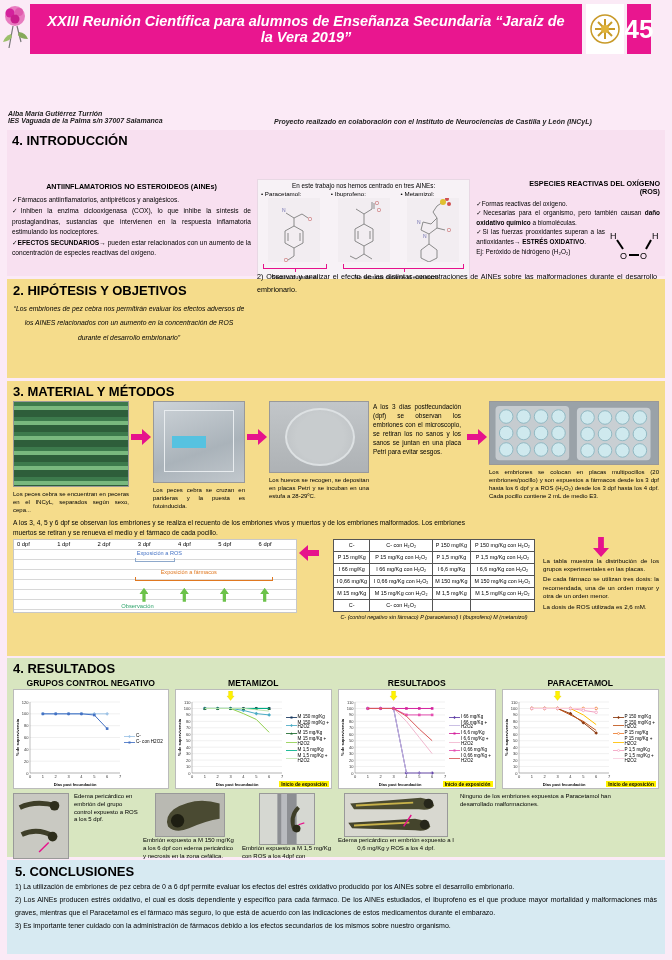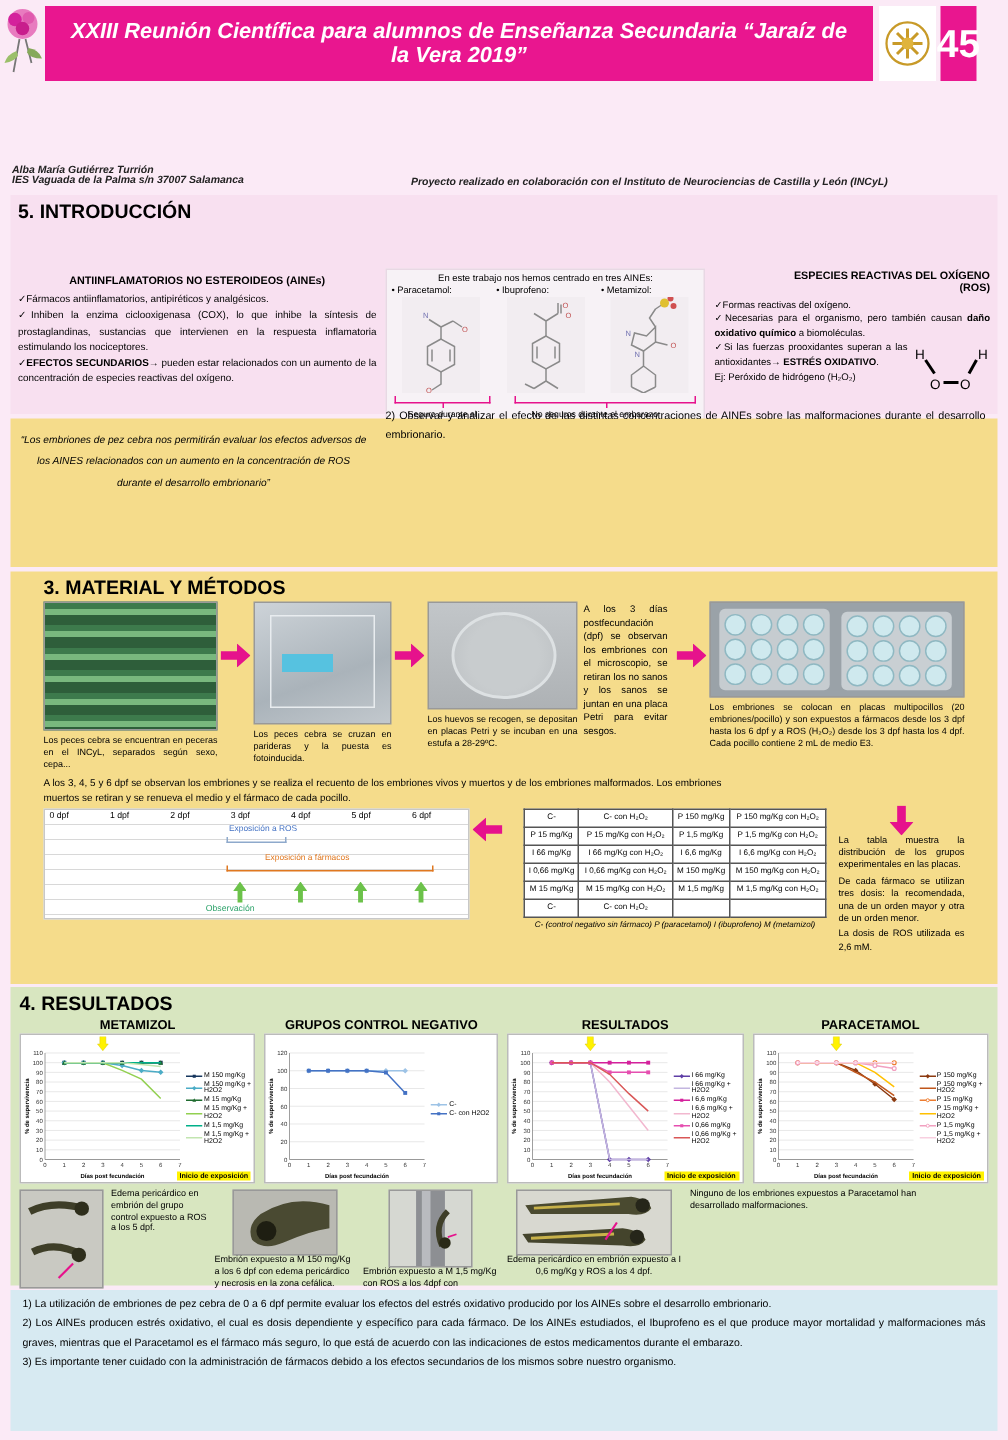--- a/index.html
+++ b/index.html
@@ -45,21 +45,21 @@
   .model-line { margin-top:4px; font-size:7px; }
 
   
   .sec2 { top:279px; height:99px; background:#F5DC8B; padding:4px 6px; }
   .sec2-cols { display:flex; gap:12px; }
   .hyp-left { width:232px; }
   .hyp-quote { font-size:6.8px; font-style:italic; text-align:center; line-height:2.1; margin-top:4px; }
   .obj-right { width:400px; font-size:7.2px; line-height:1.75; text-align:justify; margin-top:-12px; }
 
   
-  .sec3 { top:381px; height:275px; background:#F5DC8B; padding:3px 22px; }
+  .sec3 { top:381px; height:275px; background:#F5DC8B; padding:3px 6px; }
   .steps-row { display:flex; align-items:flex-start; margin-top:2px; }
   .step-col { display:flex; flex-direction:column; }
   .step-cap { font-size:6px; line-height:1.35; text-align:justify; margin-top:3px; }
   .parrow { width:20px; height:16px; background:#E6128C; clip-path:polygon(0 32%,55% 32%,55% 0,100% 50%,55% 100%,55% 68%,0 68%); flex:none; margin:28px 2px 0; }
   .parrow-left { transform:rotate(180deg); margin:6px 2px 0; }
   .parrow-down { transform:rotate(90deg); margin:0 auto 2px; }
   .photo { border:0.5px solid #999; }
   .step4-text { width:112px; font-size:6.4px; line-height:1.4; text-align:justify; padding:2px 4px 0; }
   .recount { width:452px; font-size:6.6px; line-height:1.4; text-align:justify; margin:4px 0 2px; }
   .bottom-row { display:flex; align-items:flex-start; }
@@ -136,21 +136,21 @@
 
   <div class="byline-row">
     <div class="byline-left">
       <div>Alba María Gutiérrez Turrión</div>
       <div>IES Vaguada de la Palma s/n 37007 Salamanca</div>
     </div>
     <div class="byline-right">Proyecto realizado en colaboración con el Instituto de Neurociencias de Castilla y León (INCyL)</div>
   </div>
 
   <div class="panel sec1">
-    <h2>5. INTRODUCCIÓN</h2>
+    <h2>4. INTRODUCCIÓN</h2>
     <div class="sec1-cols">
       <div class="intro-left">
         <div class="sub">ANTIINFLAMATORIOS NO ESTEROIDEOS (AINEs)</div>
         <p>✓Fármacos antiinflamatorios, antipiréticos y analgésicos.</p>
         <p>✓Inhiben la enzima ciclooxigenasa (COX), lo que inhibe la síntesis de prostaglandinas, sustancias que intervienen en la respuesta inflamatoria estimulando los nociceptores.</p>
         <p><span class="b">✓EFECTOS SECUNDARIOS→</span><span> pueden estar relacionados con un aumento de la concentración de especies reactivas del oxígeno.</span></p>
       </div>
       <div class="chem-box">
         <div class="lead">En este trabajo nos hemos centrado en tres AINEs:</div>
         <div class="chem-cols">
@@ -231,20 +231,21 @@
         <p><span>✓Si las fuerzas prooxidantes superan a las antioxidantes→ </span><span class="b">ESTRÉS OXIDATIVO</span><span>.</span></p>
         <p>Ej: Peróxido de hidrógeno (H₂O₂)</p>
       </div>
     </div>
     <div class="model-line"><span class="b">MODELO DE INVESTIGACIÓN</span><span>→ Pez cebra (</span><span class="i">Danio rerio</span><span>)→ embriones transparentes y rápido desarrollo embrionario.</span></div>
   </div>
 
   <div class="panel sec2">
     <div class="sec2-cols">
       <div class="hyp-left">
+        <h2>2. HIPÓTESIS Y OBJETIVOS</h2>
         <div class="hyp-quote">“Los embriones de pez cebra nos permitirán evaluar los efectos adversos de los AINES relacionados con un aumento en la concentración de ROS durante el desarrollo embrionario”</div>
       </div>
       <div class="obj-right">
         <p>2) Observar y analizar el efecto de las distintas concentraciones de AINEs sobre las malformaciones durante el desarrollo embrionario.</p>
       </div>
     </div>
   </div>
 
   <div class="panel sec3">
     <h2>3. MATERIAL Y MÉTODOS</h2>
@@ -376,20 +377,83 @@
         <p>La tabla muestra la distribución de los grupos experimentales en las placas.</p>
         <p>De cada fármaco se utilizan tres dosis: la recomendada, una de un orden mayor y otra de un orden menor.</p>
         <p>La dosis de ROS utilizada es 2,6 mM.</p>
       </div>
     </div>
   </div>
 
   <div class="panel sec4">
     <h2>4. RESULTADOS</h2>
     <div class="charts-row" id="charts-row">
+      <div class="chart-group" style="width:158px;">
+        <div class="chart-title">GRUPOS CONTROL NEGATIVO</div>
+        <div class="chart-box">
+            <svg class="plot" width="108" height="96" viewBox="0 0 108 96">
+              <line x1="15" y1="82" x2="105" y2="82" stroke="#d9d9d9" stroke-width="0.4"></line>
+              <text x="13.5" y="83.5" font-size="4" text-anchor="end" fill="#333">0</text>
+              <line x1="15" y1="70.16666666666667" x2="105" y2="70.16666666666667" stroke="#d9d9d9" stroke-width="0.4"></line>
+              <text x="13.5" y="71.66666666666667" font-size="4" text-anchor="end" fill="#333">20</text>
+              <line x1="15" y1="58.333333333333336" x2="105" y2="58.333333333333336" stroke="#d9d9d9" stroke-width="0.4"></line>
+              <text x="13.5" y="59.833333333333336" font-size="4" text-anchor="end" fill="#333">40</text>
+              <line x1="15" y1="46.5" x2="105" y2="46.5" stroke="#d9d9d9" stroke-width="0.4"></line>
+              <text x="13.5" y="48" font-size="4" text-anchor="end" fill="#333">60</text>
+              <line x1="15" y1="34.66666666666667" x2="105" y2="34.66666666666667" stroke="#d9d9d9" stroke-width="0.4"></line>
+              <text x="13.5" y="36.16666666666667" font-size="4" text-anchor="end" fill="#333">80</text>
+              <line x1="15" y1="22.83333333333333" x2="105" y2="22.83333333333333" stroke="#d9d9d9" stroke-width="0.4"></line>
+              <text x="13.5" y="24.33333333333333" font-size="4" text-anchor="end" fill="#333">100</text>
+              <line x1="15" y1="11" x2="105" y2="11" stroke="#d9d9d9" stroke-width="0.4"></line>
+              <text x="13.5" y="12.5" font-size="4" text-anchor="end" fill="#333">120</text>
+              <text x="15" y="87" font-size="4" text-anchor="middle" fill="#333">0</text>
+              <text x="27.857142857142858" y="87" font-size="4" text-anchor="middle" fill="#333">1</text>
+              <text x="40.714285714285715" y="87" font-size="4" text-anchor="middle" fill="#333">2</text>
+              <text x="53.57142857142857" y="87" font-size="4" text-anchor="middle" fill="#333">3</text>
+              <text x="66.42857142857143" y="87" font-size="4" text-anchor="middle" fill="#333">4</text>
+              <text x="79.28571428571429" y="87" font-size="4" text-anchor="middle" fill="#333">5</text>
+              <text x="92.14285714285714" y="87" font-size="4" text-anchor="middle" fill="#333">6</text>
+              <text x="105" y="87" font-size="4" text-anchor="middle" fill="#333">7</text>
+              <line x1="15" y1="11" x2="15" y2="82" stroke="#7f7f7f" stroke-width="0.5"></line>
+              <line x1="15" y1="82" x2="105" y2="82" stroke="#7f7f7f" stroke-width="0.5"></line>
+              <polyline points="27.857142857142858,22.83333333333333 40.714285714285715,22.83333333333333 53.57142857142857,22.83333333333333 66.42857142857143,22.83333333333333 79.28571428571429,22.83333333333333 92.14285714285714,22.83333333333333" fill="none" stroke="#9DC3E6" stroke-width="1"></polyline>
+              <rect x="26.557142857142857" y="21.533333333333328" width="2.6" height="2.6" fill="#9DC3E6" transform="rotate(45 27.857142857142858 22.83333333333333)"></rect>
+              <rect x="39.41428571428572" y="21.533333333333328" width="2.6" height="2.6" fill="#9DC3E6" transform="rotate(45 40.714285714285715 22.83333333333333)"></rect>
+              <rect x="52.27142857142857" y="21.533333333333328" width="2.6" height="2.6" fill="#9DC3E6" transform="rotate(45 53.57142857142857 22.83333333333333)"></rect>
+              <rect x="65.12857142857143" y="21.533333333333328" width="2.6" height="2.6" fill="#9DC3E6" transform="rotate(45 66.42857142857143 22.83333333333333)"></rect>
+              <rect x="77.9857142857143" y="21.533333333333328" width="2.6" height="2.6" fill="#9DC3E6" transform="rotate(45 79.28571428571429 22.83333333333333)"></rect>
+              <rect x="90.84285714285714" y="21.533333333333328" width="2.6" height="2.6" fill="#9DC3E6" transform="rotate(45 92.14285714285714 22.83333333333333)"></rect>
+              <polyline points="27.857142857142858,22.83333333333333 40.714285714285715,22.83333333333333 53.57142857142857,22.83333333333333 66.42857142857143,22.83333333333333 79.28571428571429,24.016666666666666 92.14285714285714,37.625" fill="none" stroke="#4472C4" stroke-width="1"></polyline>
+              <rect x="26.557142857142857" y="21.533333333333328" width="2.6" height="2.6" fill="#4472C4"></rect>
+              <rect x="39.41428571428572" y="21.533333333333328" width="2.6" height="2.6" fill="#4472C4"></rect>
+              <rect x="52.27142857142857" y="21.533333333333328" width="2.6" height="2.6" fill="#4472C4"></rect>
+              <rect x="65.12857142857143" y="21.533333333333328" width="2.6" height="2.6" fill="#4472C4"></rect>
+              <rect x="77.9857142857143" y="22.716666666666665" width="2.6" height="2.6" fill="#4472C4"></rect>
+              <rect x="90.84285714285714" y="36.325" width="2.6" height="2.6" fill="#4472C4"></rect>
+              <text x="60" y="94.5" font-size="4" font-weight="bold" text-anchor="middle" fill="#000">Días post fecundación</text>
+              <text x="4" y="46.5" font-size="4" font-weight="bold" text-anchor="middle" fill="#000" transform="rotate(-90 4 46.5)">% de supervivencia</text>
+            </svg>
+            <div class="legend">
+              <div class="legend-item">
+                <svg viewBox="0 0 14 6">
+                  <line x1="0" y1="3" x2="14" y2="3" stroke="#9DC3E6" stroke-width="1.1"></line>
+                  <rect x="5.7" y="1.7" width="2.6" height="2.6" fill="#9DC3E6" transform="rotate(45 7 3)"></rect>
+                </svg>
+                <span>C-</span>
+              </div>
+              <div class="legend-item">
+                <svg viewBox="0 0 14 6">
+                  <line x1="0" y1="3" x2="14" y2="3" stroke="#4472C4" stroke-width="1.1"></line>
+                  <rect x="5.7" y="1.7" width="2.6" height="2.6" fill="#4472C4"></rect>
+                </svg>
+                <span>C- con H2O2</span>
+              </div>
+            </div>
+          </div>
+      </div>
       <div class="chart-group" style="width:160px;">
         <div class="chart-title">METAMIZOL</div>
         <div class="chart-box">
             <svg class="plot" width="108" height="96" viewBox="0 0 108 96">
               <line x1="15" y1="82" x2="105" y2="82" stroke="#d9d9d9" stroke-width="0.4"></line>
               <text x="13.5" y="83.5" font-size="4" text-anchor="end" fill="#333">0</text>
               <line x1="15" y1="75.54545454545455" x2="105" y2="75.54545454545455" stroke="#d9d9d9" stroke-width="0.4"></line>
               <text x="13.5" y="77.04545454545455" font-size="4" text-anchor="end" fill="#333">10</text>
               <line x1="15" y1="69.0909090909091" x2="105" y2="69.0909090909091" stroke="#d9d9d9" stroke-width="0.4"></line>
               <text x="13.5" y="70.5909090909091" font-size="4" text-anchor="end" fill="#333">20</text>
@@ -486,83 +550,20 @@
               <div class="legend-item">
                 <svg viewBox="0 0 14 6">
                   <line x1="0" y1="3" x2="14" y2="3" stroke="#C2E5B0" stroke-width="1.1"></line>
                 </svg>
                 <span>M 1,5 mg/Kg + H2O2</span>
               </div>
             </div>
             <div class="inicio-tag">Inicio de exposición</div>
           </div>
       </div>
-      <div class="chart-group" style="width:158px;">
-        <div class="chart-title">GRUPOS CONTROL NEGATIVO</div>
-        <div class="chart-box">
-            <svg class="plot" width="108" height="96" viewBox="0 0 108 96">
-              <line x1="15" y1="82" x2="105" y2="82" stroke="#d9d9d9" stroke-width="0.4"></line>
-              <text x="13.5" y="83.5" font-size="4" text-anchor="end" fill="#333">0</text>
-              <line x1="15" y1="70.16666666666667" x2="105" y2="70.16666666666667" stroke="#d9d9d9" stroke-width="0.4"></line>
-              <text x="13.5" y="71.66666666666667" font-size="4" text-anchor="end" fill="#333">20</text>
-              <line x1="15" y1="58.333333333333336" x2="105" y2="58.333333333333336" stroke="#d9d9d9" stroke-width="0.4"></line>
-              <text x="13.5" y="59.833333333333336" font-size="4" text-anchor="end" fill="#333">40</text>
-              <line x1="15" y1="46.5" x2="105" y2="46.5" stroke="#d9d9d9" stroke-width="0.4"></line>
-              <text x="13.5" y="48" font-size="4" text-anchor="end" fill="#333">60</text>
-              <line x1="15" y1="34.66666666666667" x2="105" y2="34.66666666666667" stroke="#d9d9d9" stroke-width="0.4"></line>
-              <text x="13.5" y="36.16666666666667" font-size="4" text-anchor="end" fill="#333">80</text>
-              <line x1="15" y1="22.83333333333333" x2="105" y2="22.83333333333333" stroke="#d9d9d9" stroke-width="0.4"></line>
-              <text x="13.5" y="24.33333333333333" font-size="4" text-anchor="end" fill="#333">100</text>
-              <line x1="15" y1="11" x2="105" y2="11" stroke="#d9d9d9" stroke-width="0.4"></line>
-              <text x="13.5" y="12.5" font-size="4" text-anchor="end" fill="#333">120</text>
-              <text x="15" y="87" font-size="4" text-anchor="middle" fill="#333">0</text>
-              <text x="27.857142857142858" y="87" font-size="4" text-anchor="middle" fill="#333">1</text>
-              <text x="40.714285714285715" y="87" font-size="4" text-anchor="middle" fill="#333">2</text>
-              <text x="53.57142857142857" y="87" font-size="4" text-anchor="middle" fill="#333">3</text>
-              <text x="66.42857142857143" y="87" font-size="4" text-anchor="middle" fill="#333">4</text>
-              <text x="79.28571428571429" y="87" font-size="4" text-anchor="middle" fill="#333">5</text>
-              <text x="92.14285714285714" y="87" font-size="4" text-anchor="middle" fill="#333">6</text>
-              <text x="105" y="87" font-size="4" text-anchor="middle" fill="#333">7</text>
-              <line x1="15" y1="11" x2="15" y2="82" stroke="#7f7f7f" stroke-width="0.5"></line>
-              <line x1="15" y1="82" x2="105" y2="82" stroke="#7f7f7f" stroke-width="0.5"></line>
-              <polyline points="27.857142857142858,22.83333333333333 40.714285714285715,22.83333333333333 53.57142857142857,22.83333333333333 66.42857142857143,22.83333333333333 79.28571428571429,22.83333333333333 92.14285714285714,22.83333333333333" fill="none" stroke="#9DC3E6" stroke-width="1"></polyline>
-              <rect x="26.557142857142857" y="21.533333333333328" width="2.6" height="2.6" fill="#9DC3E6" transform="rotate(45 27.857142857142858 22.83333333333333)"></rect>
-              <rect x="39.41428571428572" y="21.533333333333328" width="2.6" height="2.6" fill="#9DC3E6" transform="rotate(45 40.714285714285715 22.83333333333333)"></rect>
-              <rect x="52.27142857142857" y="21.533333333333328" width="2.6" height="2.6" fill="#9DC3E6" transform="rotate(45 53.57142857142857 22.83333333333333)"></rect>
-              <rect x="65.12857142857143" y="21.533333333333328" width="2.6" height="2.6" fill="#9DC3E6" transform="rotate(45 66.42857142857143 22.83333333333333)"></rect>
-              <rect x="77.9857142857143" y="21.533333333333328" width="2.6" height="2.6" fill="#9DC3E6" transform="rotate(45 79.28571428571429 22.83333333333333)"></rect>
-              <rect x="90.84285714285714" y="21.533333333333328" width="2.6" height="2.6" fill="#9DC3E6" transform="rotate(45 92.14285714285714 22.83333333333333)"></rect>
-              <polyline points="27.857142857142858,22.83333333333333 40.714285714285715,22.83333333333333 53.57142857142857,22.83333333333333 66.42857142857143,22.83333333333333 79.28571428571429,24.016666666666666 92.14285714285714,37.625" fill="none" stroke="#4472C4" stroke-width="1"></polyline>
-              <rect x="26.557142857142857" y="21.533333333333328" width="2.6" height="2.6" fill="#4472C4"></rect>
-              <rect x="39.41428571428572" y="21.533333333333328" width="2.6" height="2.6" fill="#4472C4"></rect>
-              <rect x="52.27142857142857" y="21.533333333333328" width="2.6" height="2.6" fill="#4472C4"></rect>
-              <rect x="65.12857142857143" y="21.533333333333328" width="2.6" height="2.6" fill="#4472C4"></rect>
-              <rect x="77.9857142857143" y="22.716666666666665" width="2.6" height="2.6" fill="#4472C4"></rect>
-              <rect x="90.84285714285714" y="36.325" width="2.6" height="2.6" fill="#4472C4"></rect>
-              <text x="60" y="94.5" font-size="4" font-weight="bold" text-anchor="middle" fill="#000">Días post fecundación</text>
-              <text x="4" y="46.5" font-size="4" font-weight="bold" text-anchor="middle" fill="#000" transform="rotate(-90 4 46.5)">% de supervivencia</text>
-            </svg>
-            <div class="legend">
-              <div class="legend-item">
-                <svg viewBox="0 0 14 6">
-                  <line x1="0" y1="3" x2="14" y2="3" stroke="#9DC3E6" stroke-width="1.1"></line>
-                  <rect x="5.7" y="1.7" width="2.6" height="2.6" fill="#9DC3E6" transform="rotate(45 7 3)"></rect>
-                </svg>
-                <span>C-</span>
-              </div>
-              <div class="legend-item">
-                <svg viewBox="0 0 14 6">
-                  <line x1="0" y1="3" x2="14" y2="3" stroke="#4472C4" stroke-width="1.1"></line>
-                  <rect x="5.7" y="1.7" width="2.6" height="2.6" fill="#4472C4"></rect>
-                </svg>
-                <span>C- con H2O2</span>
-              </div>
-            </div>
-          </div>
-      </div>
       <div class="chart-group" style="width:160px;">
         <div class="chart-title">RESULTADOS</div>
         <div class="chart-box">
             <svg class="plot" width="108" height="96" viewBox="0 0 108 96">
               <line x1="15" y1="82" x2="105" y2="82" stroke="#d9d9d9" stroke-width="0.4"></line>
               <text x="13.5" y="83.5" font-size="4" text-anchor="end" fill="#333">0</text>
               <line x1="15" y1="75.54545454545455" x2="105" y2="75.54545454545455" stroke="#d9d9d9" stroke-width="0.4"></line>
               <text x="13.5" y="77.04545454545455" font-size="4" text-anchor="end" fill="#333">10</text>
               <line x1="15" y1="69.0909090909091" x2="105" y2="69.0909090909091" stroke="#d9d9d9" stroke-width="0.4"></line>
               <text x="13.5" y="70.5909090909091" font-size="4" text-anchor="end" fill="#333">20</text>
@@ -813,20 +814,21 @@
             <path d="M8 33 L66 30" stroke="#c8b24a" stroke-width="2"></path>
           <line x1="60" y1="34" x2="68" y2="22" stroke="#E6128C" stroke-width="1.5"></line>
         </svg>
         <div class="rcap" style="text-align:center;">Edema pericárdico en embrión expuesto a I 0,6 mg/Kg y ROS a los 4 dpf.</div>
       </div>
       <div class="rcap" style="width:158px;">Ninguno de los embriones expuestos a Paracetamol han desarrollado malformaciones.</div>
     </div>
   </div>
 
   <div class="panel sec5">
+    <h2>5. CONCLUSIONES</h2>
     <div id="conclusion-list">
         <p>1) La utilización de embriones de pez cebra de 0 a 6 dpf permite evaluar los efectos del estrés oxidativo producido por los AINEs sobre el desarrollo embrionario.</p>
         <p>2) Los AINEs producen estrés oxidativo, el cual es dosis dependiente y específico para cada fármaco. De los AINEs estudiados, el Ibuprofeno es el que produce mayor mortalidad y malformaciones más graves, mientras que el Paracetamol es el fármaco más seguro, lo que está de acuerdo con las indicaciones de estos medicamentos durante el embarazo.</p>
         <p>3) Es importante tener cuidado con la administración de fármacos debido a los efectos secundarios de los mismos sobre nuestro organismo.</p>
       </div>
   </div>
 
 </div>
 
 </body></html>

